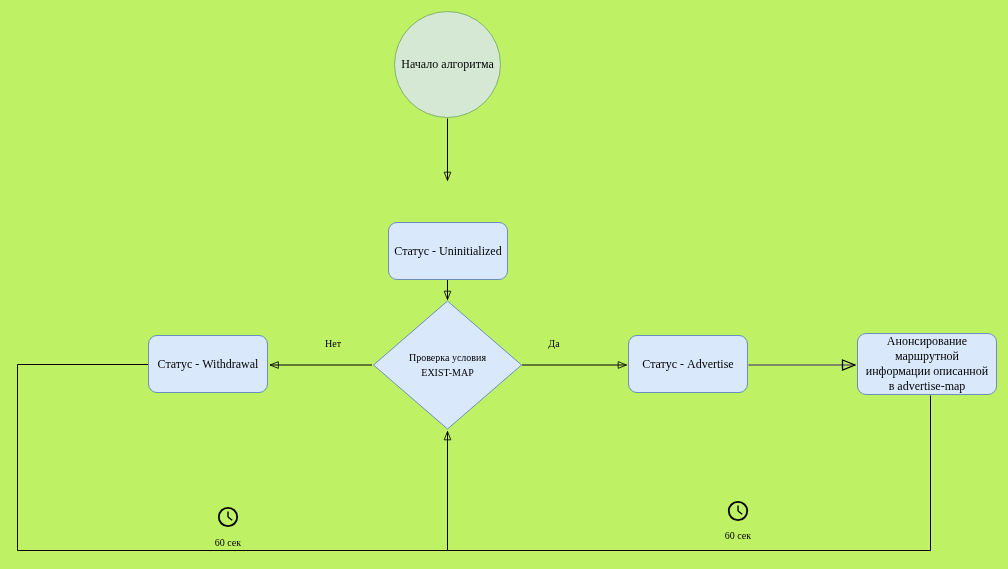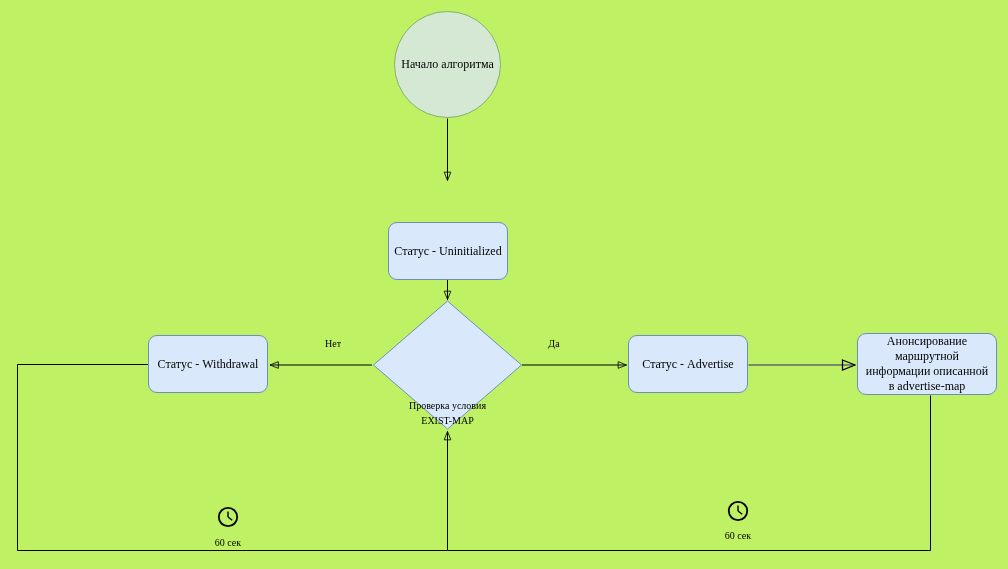--- a/index.html
+++ b/index.html
@@ -100,21 +100,21 @@
   </svg>
 
   <div class="node start" style="left:394px; top:11px; width:107px; height:107px;">
     <span>Начало алгоритма</span>
   </div>
 
   <div class="node" style="left:388px; top:182px; width:120px; height:58px;margin-top:40px;">
     <span>Статус - Uninitialized</span>
   </div>
 
-  <div class="free-label wrap" style="left:377px; top:350px; width:141px; line-height:15px;margin-top:48px;">Проверка условия
+  <div class="free-label wrap" style="left:377px; top:350px; width:141px; line-height:15px;">Проверка условия
 EXIST-MAP</div>
 
   <div class="node" style="left:628px; top:335px; width:120px; height:58px;">
     <span>Статус - Advertise</span>
   </div>
 
   <div class="node" style="left:148px; top:335px; width:120px; height:58px;">
     <span>Статус - Withdrawal</span>
   </div>
 

